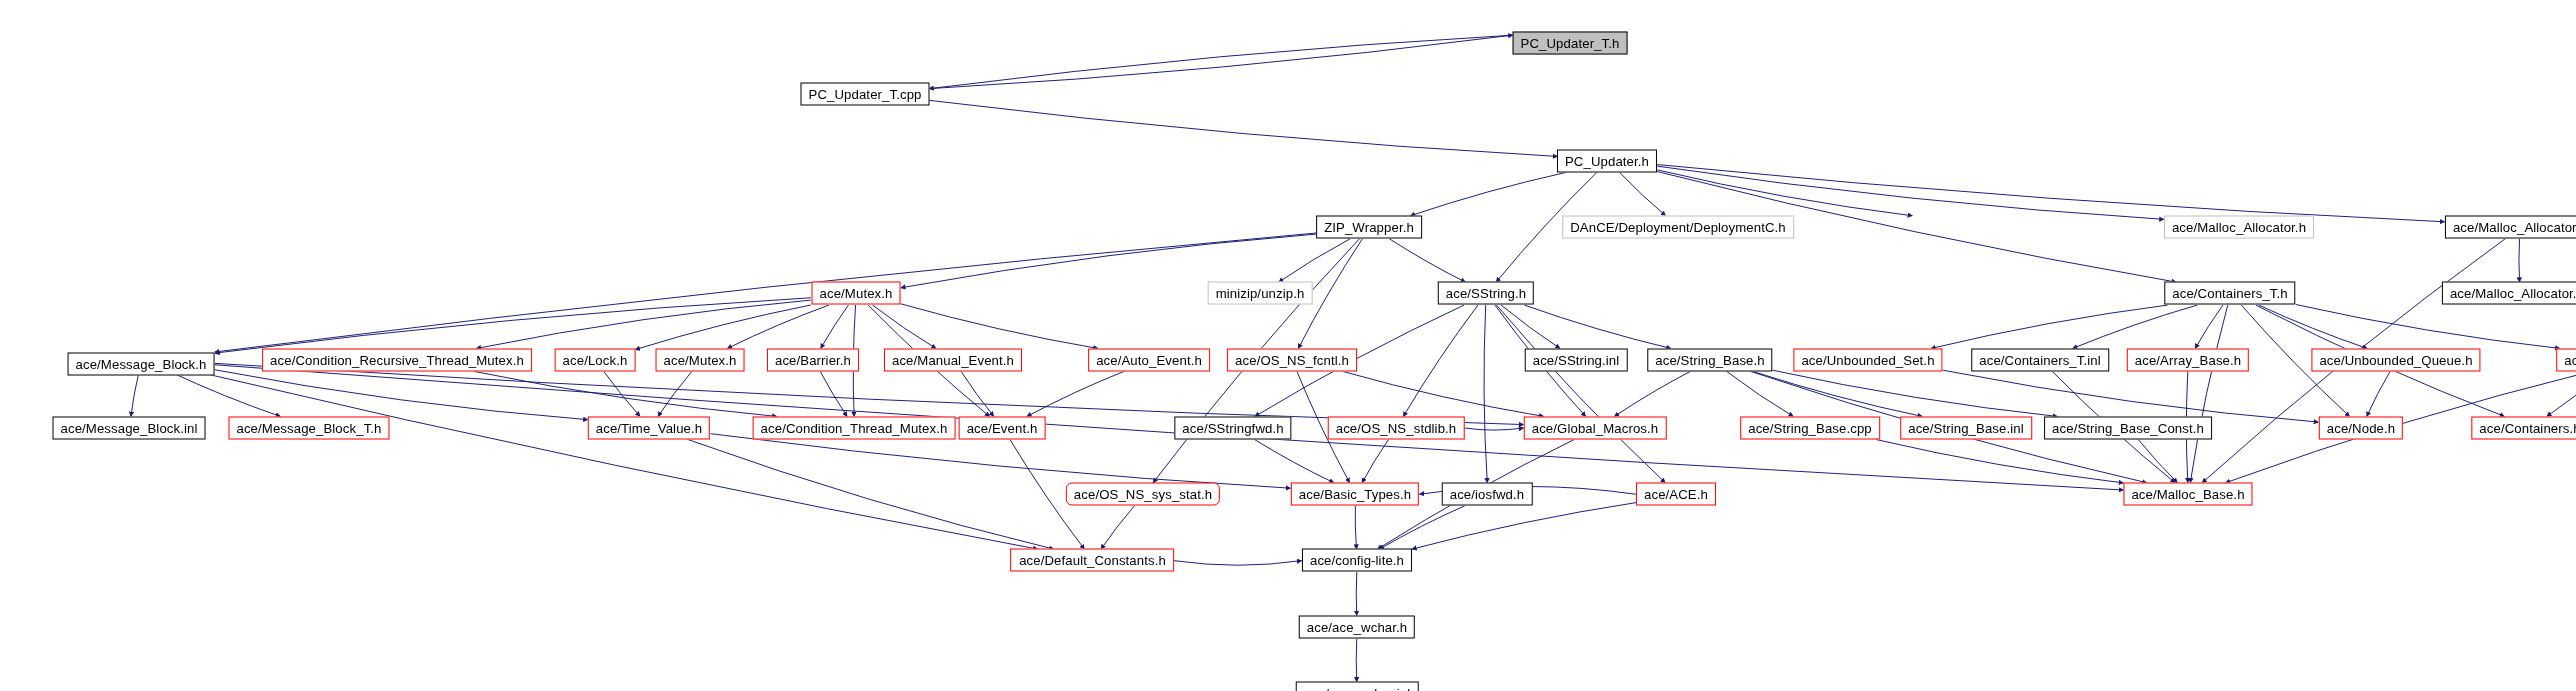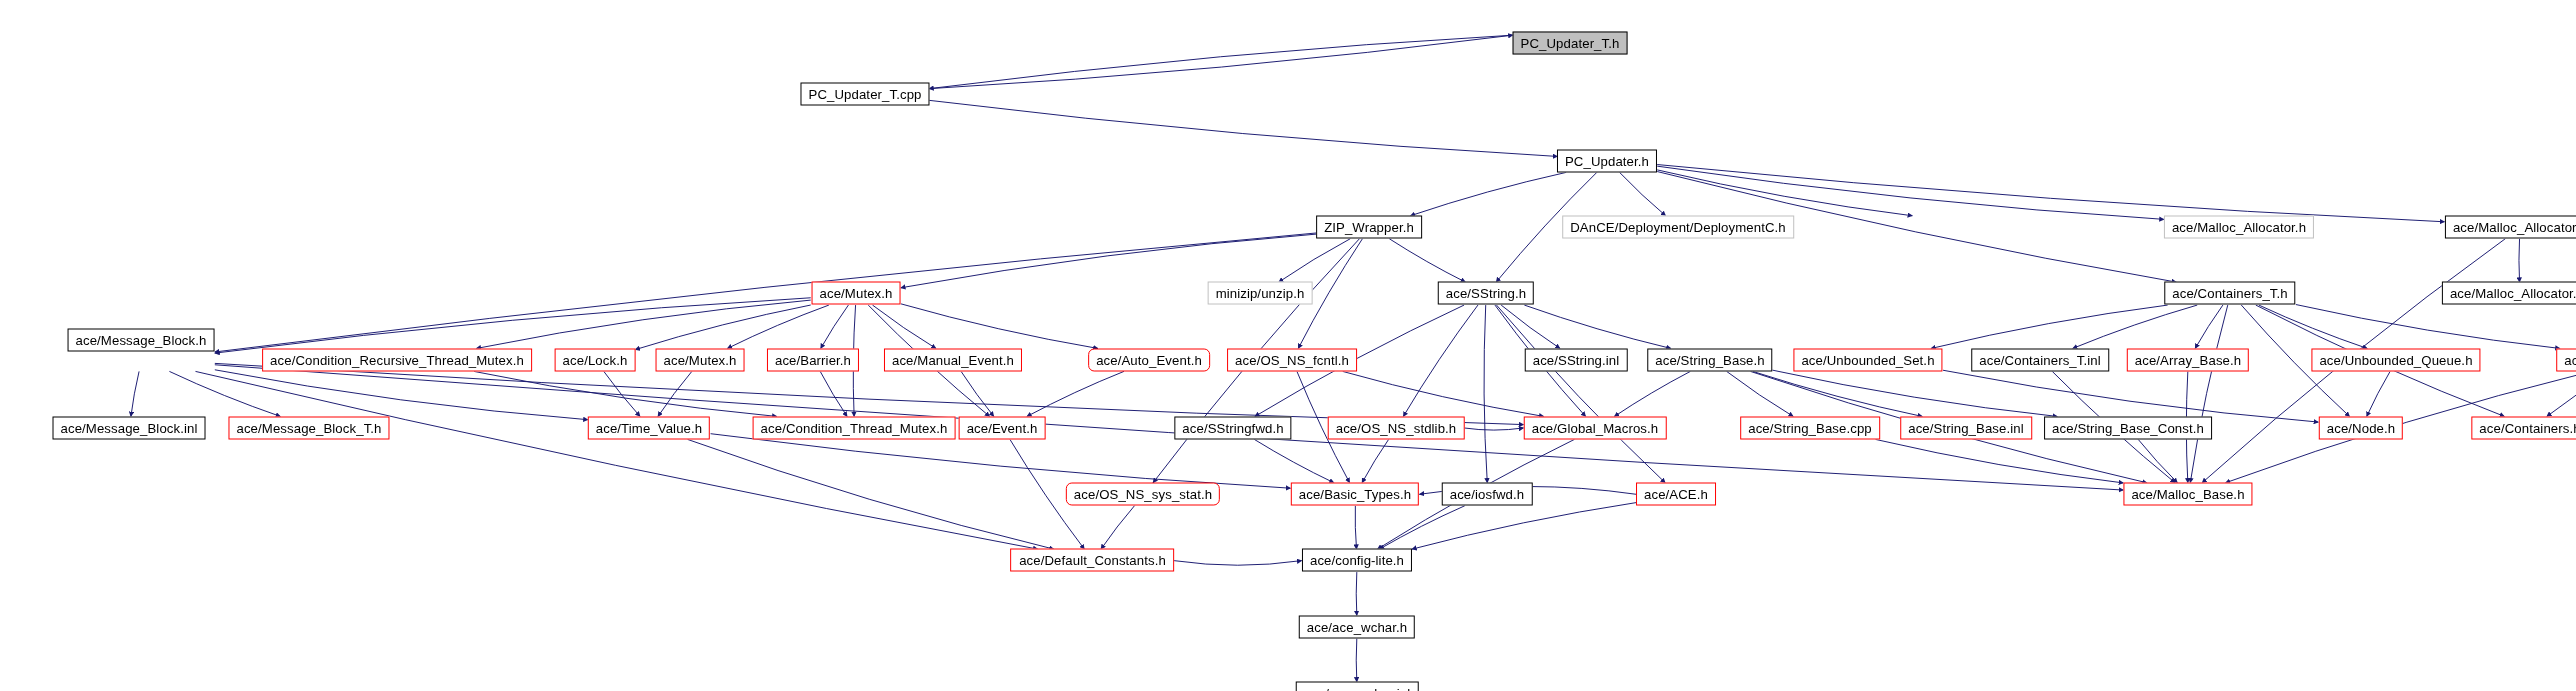--- a/index.html
+++ b/index.html
@@ -140,27 +140,27 @@
     <div class="node " style="left: 1607px; top: 161px;">PC_Updater.h</div>
     <div class="node " style="left: 1369px; top: 227px;">ZIP_Wrapper.h</div>
     <div class="node grey" style="left: 1678px; top: 227px;">DAnCE/Deployment/DeploymentC.h</div>
     <div class="node grey" style="left: 2239px; top: 227px;">ace/Malloc_Allocator.h</div>
     <div class="node " style="left: 2520px; top: 227px;">ace/Malloc_Allocator.h</div>
     <div class="node " style="left: 2520px; top: 293px;">ace/Malloc_Allocator.inl</div>
     <div class="node red" style="left: 856px; top: 293px;">ace/Mutex.h</div>
     <div class="node grey" style="left: 1260px; top: 293px;">minizip/unzip.h</div>
     <div class="node " style="left: 1486px; top: 293px;">ace/SString.h</div>
     <div class="node " style="left: 2230px; top: 293px;">ace/Containers_T.h</div>
-    <div class="node " style="left: 141px; top: 340px;">ace/Message_Block.h</div>
+    <div class="node " style="left: 141px; top: 364px;">ace/Message_Block.h</div>
     <div class="node red" style="left: 397px; top: 360px;">ace/Condition_Recursive_Thread_Mutex.h</div>
     <div class="node red" style="left: 595px; top: 360px;">ace/Lock.h</div>
     <div class="node red" style="left: 700px; top: 360px;">ace/Mutex.h</div>
     <div class="node red" style="left: 813px; top: 360px;">ace/Barrier.h</div>
     <div class="node red" style="left: 953px; top: 360px;">ace/Manual_Event.h</div>
-    <div class="node red" style="left: 1149px; top: 360px; border-radius: 6px;">ace/Auto_Event.h</div>
+    <div class="node red" style="left: 1149px; top: 360px;">ace/Auto_Event.h</div>
     <div class="node red" style="left: 1292px; top: 360px;">ace/OS_NS_fcntl.h</div>
     <div class="node " style="left: 1576px; top: 360px;">ace/SString.inl</div>
     <div class="node " style="left: 1710px; top: 360px;">ace/String_Base.h</div>
     <div class="node red" style="left: 1868px; top: 360px;">ace/Unbounded_Set.h</div>
     <div class="node " style="left: 2040px; top: 360px;">ace/Containers_T.inl</div>
     <div class="node red" style="left: 2188px; top: 360px;">ace/Array_Base.h</div>
     <div class="node red" style="left: 2396px; top: 360px;">ace/Unbounded_Queue.h</div>
     <div class="node red" style="left: 2629px; top: 360px;">ace/Containers_T.cpp</div>
     <div class="node " style="left: 129px; top: 428px;">ace/Message_Block.inl</div>
     <div class="node red" style="left: 309px; top: 428px;">ace/Message_Block_T.h</div>

